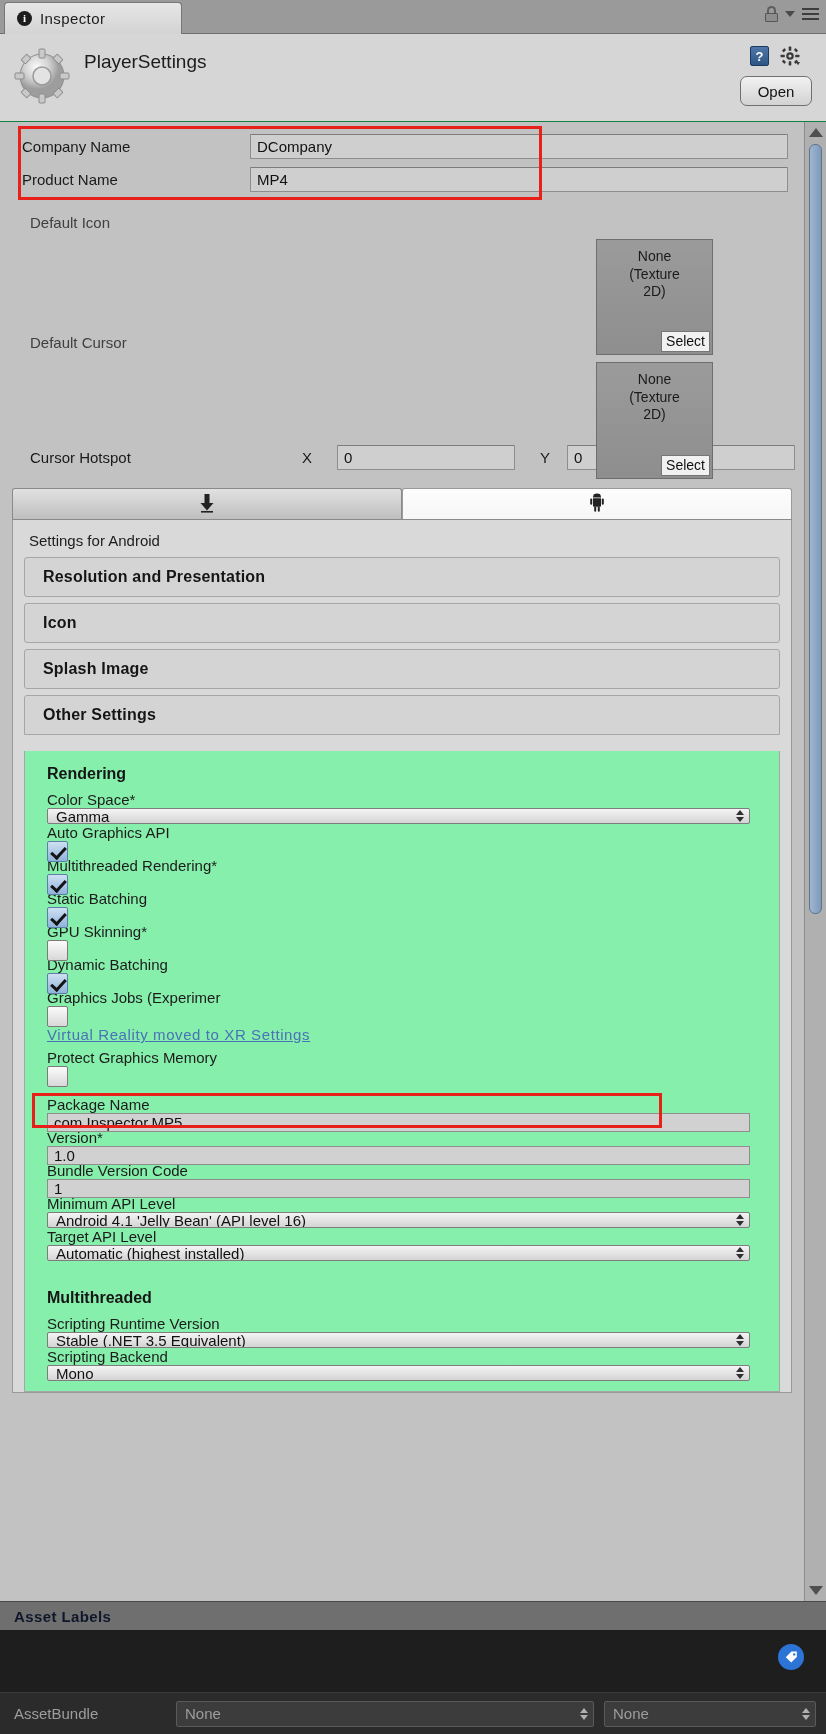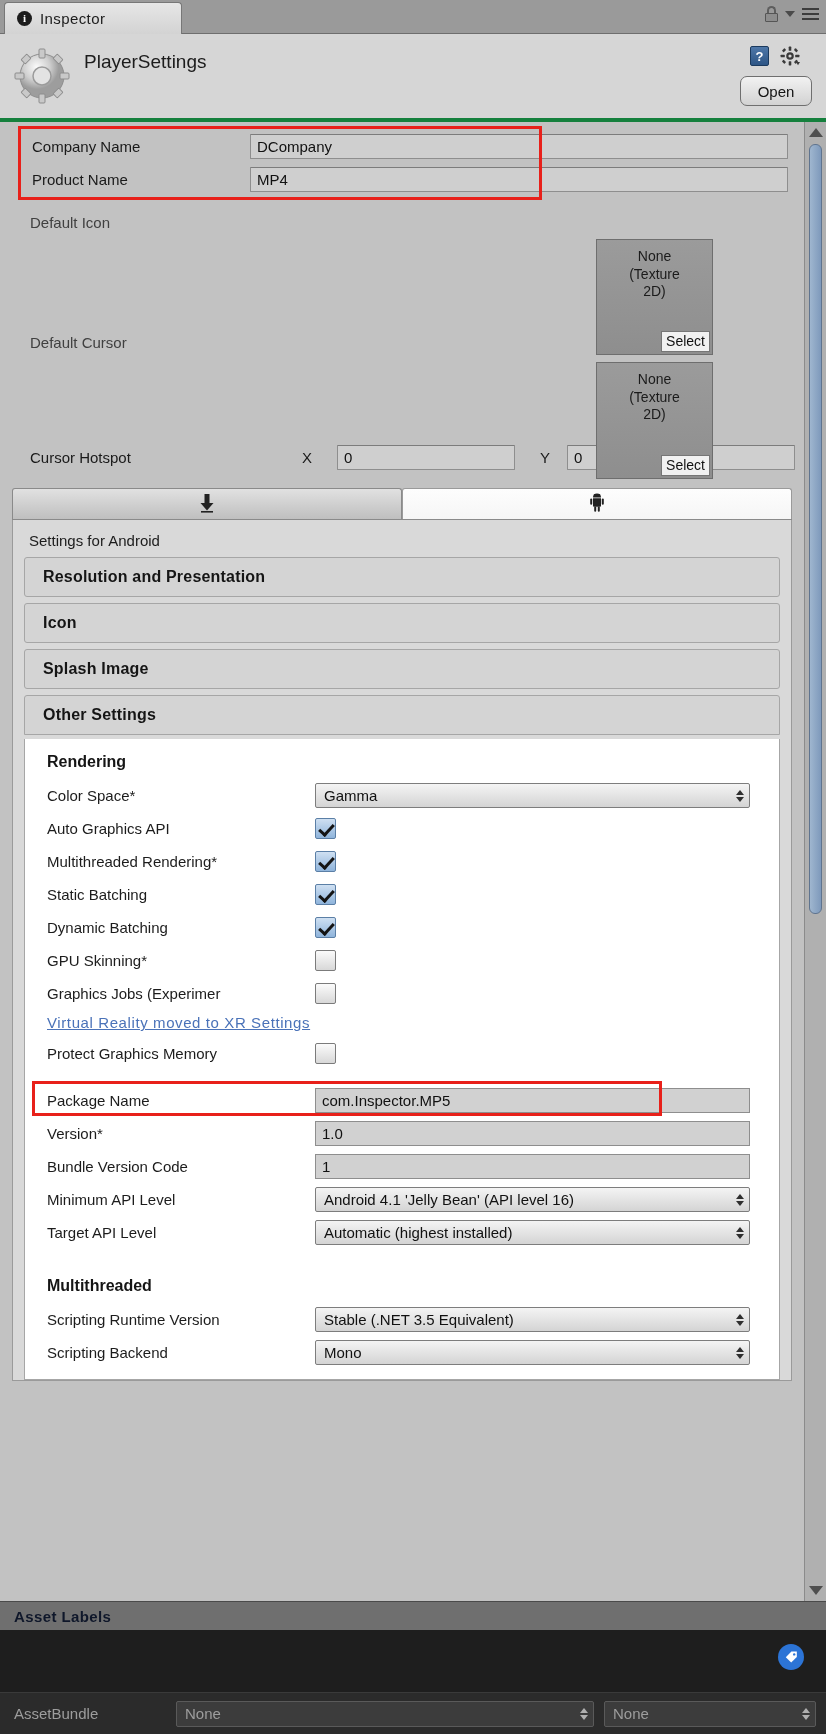--- a/index.html
+++ b/index.html
@@ -71,21 +71,21 @@
     border-left: 5px solid transparent; border-right: 5px solid transparent;
     border-top: 6px solid #4a4a4a;
   }
   .hamburger { display: flex; flex-direction: column; gap: 3px; }
   .hamburger span { display: block; width: 17px; height: 2px; background: #3d3d3d; }
 
   
   .obj-header {
     flex: 0 0 88px;
     background: #d6d6d6;
-    border-bottom: 4px solid #15803d;
+    border-bottom: 1px solid #15803d;
     position: relative;
     padding: 10px 0 0 13px;
   }
   .gear-logo {
     position: absolute; left: 14px; top: 14px;
     width: 56px; height: 56px;
   }
   .obj-title {
     position: absolute; left: 84px; top: 17px;
     font-size: 19px; color: #1c1c1c;
@@ -154,21 +154,21 @@
     border-top-color: #7c7c7c;
     height: 25px;
     display: flex; align-items: center;
     padding: 0 6px;
     font-size: 15px; color: #111;
     border-radius: 1px;
   }
 
   .cp-rows { position: relative; }
   .cp-row { display: flex; align-items: center; height: 33px; }
-  .cp-row .lbl { width: 250px; padding-left: 32px; font-size: 15px; }
+  .cp-row .lbl { width: 250px; padding-left: 22px; font-size: 15px; }
   .cp-row .field { flex: 1 1 auto; margin-right: 16px; }
 
   .redbox {
     position: absolute;
     border: 3px solid #e8201a;
     pointer-events: none;
     z-index: 5;
   }
 
   
@@ -233,37 +233,37 @@
     background: #d4d4d4;
     border: 1px solid #a6a6a6;
     border-radius: 3px;
     display: flex; align-items: center;
     padding-left: 18px;
     font-weight: bold; font-size: 16px; color: #151515;
     letter-spacing: .2px;
   }
   .foldout.open {
     border-radius: 3px 3px 0 0;
-    margin-bottom: 4px;
+    margin-bottom: 16px;
   }
   .openbody {
     margin: 0 11px 0 11px;
     border: 1px solid #a6a6a6;
     border-top: none;
-    background: #ffffff;
+    background: #86efac;
     padding: 0 15px 10px 0;
   }
 
   .sub-head {
     font-weight: bold; font-size: 16px; color: #151515;
     padding: 14px 0 8px 22px;
   }
   .prop {
-    display: flex; align-items: center;
-    height: 33px; padding-left: 22px;
+    display: flex; 
+    height: 33px; padding-left: 22px; flex-direction: column;
   }
   .prop .plbl { width: 268px; font-size: 15px; color: #1c1c1c; }
   .prop .pfield { flex: 1 1 auto; margin-right: 14px; }
 
   .textfield {
     background: #d1d1d1;
     border: 1px solid #8e8e8e;
     height: 25px;
     display: flex; align-items: center;
     padding: 0 6px;
@@ -550,27 +550,27 @@
             <span class="plbl">Multithreaded Rendering*</span>
             <span class="cbox on"></span>
           </div>
 
           <div class="prop">
             <span class="plbl">Static Batching</span>
             <span class="cbox on"></span>
           </div>
 
           <div class="prop">
+            <span class="plbl">GPU Skinning*</span>
+            <span class="cbox"></span>
+          </div>
+
+          <div class="prop">
             <span class="plbl">Dynamic Batching</span>
             <span class="cbox on"></span>
-          </div>
-
-          <div class="prop">
-            <span class="plbl">GPU Skinning*</span>
-            <span class="cbox"></span>
           </div>
 
           <div class="prop">
             <span class="plbl">Graphics Jobs (Experimer</span>
             <span class="cbox"></span>
           </div>
 
           <div class="linkrow">
             <a class="link" href="#">Virtual Reality moved to XR Settings</a>
           </div>

